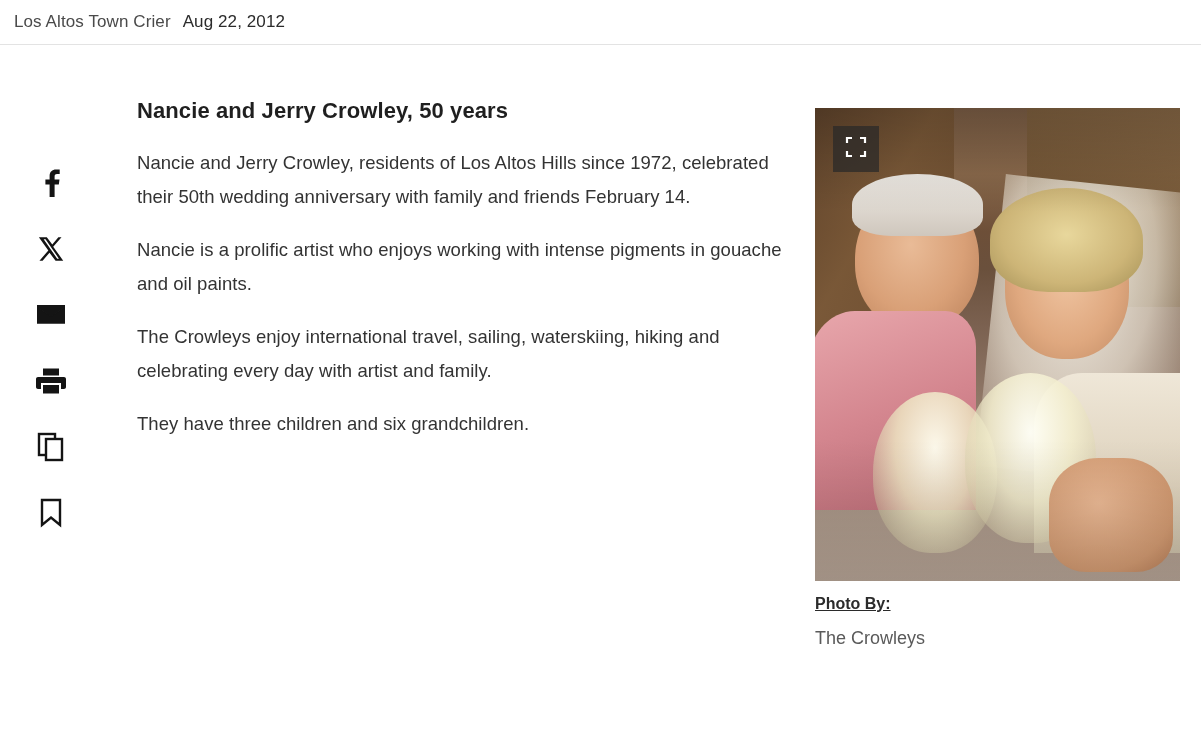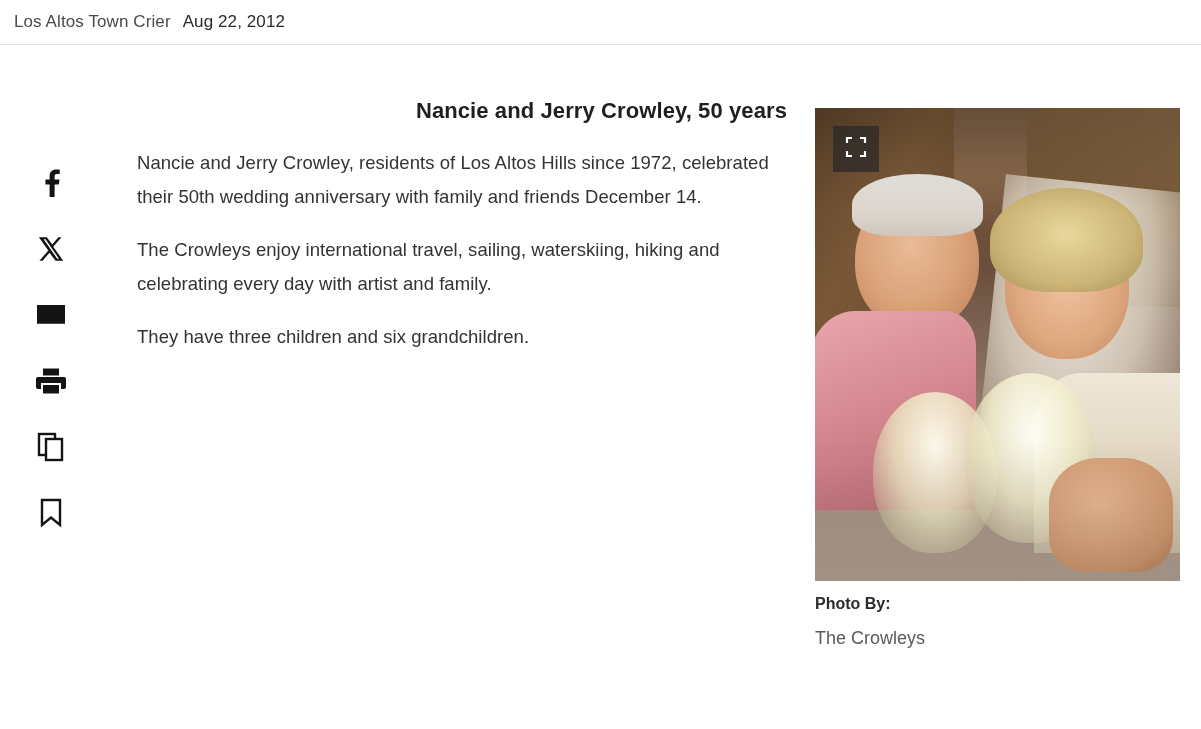--- a/index.html
+++ b/index.html
@@ -81,21 +81,20 @@
     left: 137px;
     top: 98px;
     width: 650px;
   }
   .article-title {
     font-size: 22px;
     font-weight: bold;
     color: #1f1f1f;
     margin: 0 0 22px 0;
     letter-spacing: 0.1px;
-    text-align: right;
   }
   .article p {
     font-size: 18.5px;
     line-height: 33.5px;
     color: #333333;
     margin: 0 0 20px 0;
     letter-spacing: 0.05px;
   }
 
   
@@ -198,20 +197,21 @@
     align-items: center;
     justify-content: center;
     cursor: pointer;
   }
 
   .photo-credit-label {
     margin-top: 14px;
     font-size: 16px;
     font-weight: bold;
     color: #2b2b2b;
+    text-decoration: underline;
   }
   .photo-credit-value {
     margin-top: 15px;
     font-size: 18px;
     color: #5a5a5a;
   }
 </style>
 </head>
 <body>
 
@@ -274,21 +274,22 @@
         <svg width="24" height="30" viewBox="0 0 24 30" fill="none" stroke="#141414" stroke-width="2.4">
           <path d="M3 2h18v25l-9-7.5L3 27V2z"></path>
         </svg>
       </span>
     </div>
 
   </div>
 
   <div class="article">
     <h1 class="article-title">Nancie and Jerry Crowley, 50 years</h1>
-    <p>Nancie and Jerry Crowley, residents of Los Altos Hills since 1972, celebrated their 50th wedding anniversary with family and friends December 14.</p>
+    <p>Nancie and Jerry Crowley, residents of Los Altos Hills since 1972, celebrated their 50th wedding anniversary with family and friends February 14.</p>
+    <p>Nancie is a prolific artist who enjoys working with intense pigments in gouache and oil paints.</p>
     <p>The Crowleys enjoy international travel, sailing, waterskiing, hiking and celebrating every day with artist and family.</p>
     <p>They have three children and six grandchildren.</p>
   </div>
 
   <div class="photo-block">
     <div class="photo-frame">
       <div class="photo-art">
         <div class="ph-bg"></div>
         <div class="ph-wood-l"></div>
         <div class="ph-wood-r"></div>

